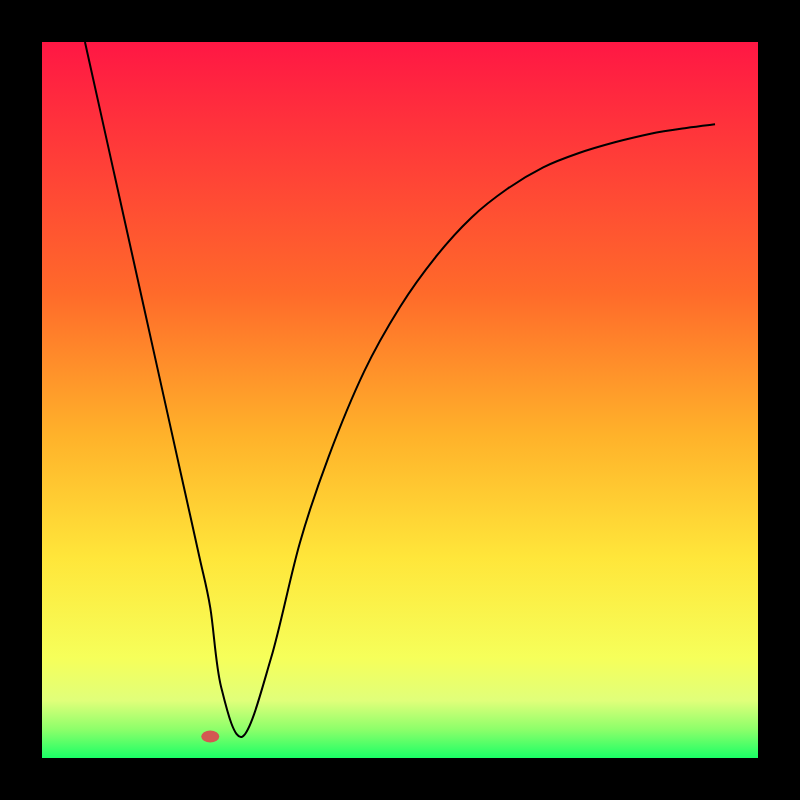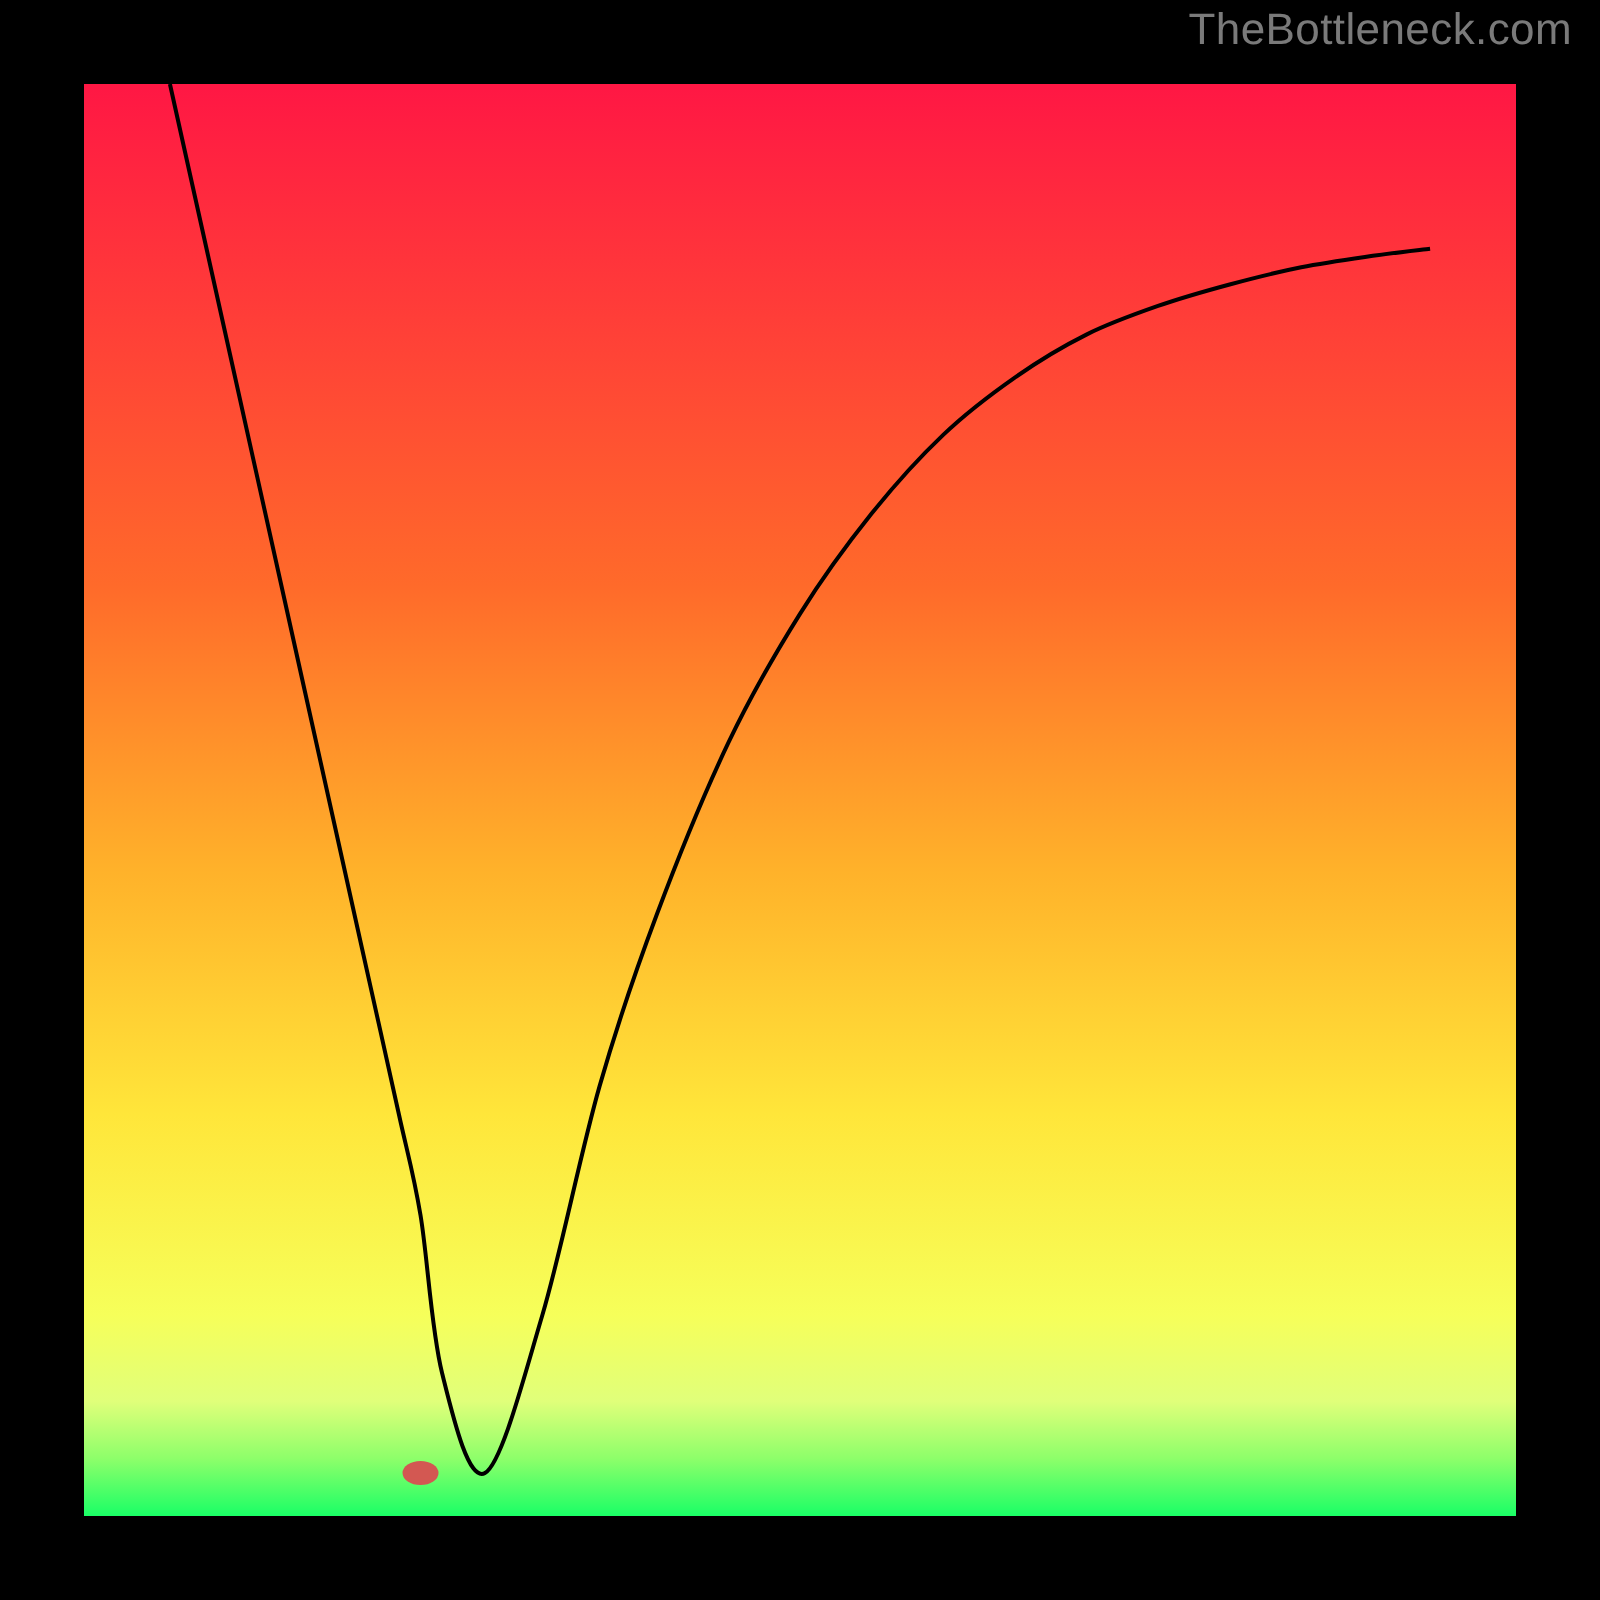--- a/index.html
+++ b/index.html
@@ -50,14 +50,13 @@
 
     <rect x="0" y="0" width="800" height="800" fill="#000000"></rect>
 
     <rect id="plotArea" fill="url(#bgGrad)" x="42" y="42" width="716" height="716"></rect>
 
     <path id="curvePath" fill="none" stroke="#000000" stroke-width="2" d="M 84.96000000000001 42 C 89.73333333333335 63.480000000000004, 104.05333333333334 127.92000000000002, 113.60000000000001 170.88000000000002 C 123.14666666666668 213.84000000000003, 132.69333333333336 256.8, 142.24 299.76 C 151.78666666666666 342.71999999999997, 163.72 396.4200000000001, 170.88 428.64000000000004 C 178.04 460.86, 180.42666666666668 471.6, 185.20000000000002 493.08 C 189.97333333333336 514.56, 195.34333333333336 538.4266666666666, 199.52 557.52 C 203.69666666666666 576.6133333333333, 206.68 586.16, 210.26 607.64 C 213.83999999999997 629.12, 215.63 664.92, 221 686.4 C 226.37 707.88, 234.1266666666667 741.2933333333333, 242.48000000000002 736.52 C 250.83333333333334 731.7466666666667, 261.5733333333333 689.98, 271.12 657.76 C 280.6666666666667 625.54, 290.2133333333333 576.6133333333333, 299.76 543.2 C 309.3066666666667 509.78666666666675, 317.66 485.9200000000001, 328.40000000000003 457.28000000000003 C 339.14000000000004 428.64, 352.26666666666665 396.41999999999996, 364.2 371.35999999999996 C 376.1333333333333 346.29999999999995, 388.06666666666666 326.0133333333333, 400 306.92 C 411.93333333333334 287.8266666666667, 423.8666666666667 271.71666666666675, 435.8 256.80000000000007 C 447.73333333333335 241.88333333333338, 459.66666666666663 228.75666666666666, 471.59999999999997 217.42 C 483.5333333333333 206.08333333333331, 495.4666666666667 197.1333333333333, 507.40000000000003 188.77999999999997 C 519.3333333333334 180.42666666666665, 531.2666666666668 173.26666666666668, 543.2 167.3 C 555.1333333333333 161.33333333333334, 567.0666666666666 157.1566666666667, 579 152.98000000000002 C 590.9333333333334 148.80333333333334, 602.8666666666668 145.46200000000002, 614.8000000000001 142.24 C 626.7333333333333 139.018, 638.6666666666667 136.03466666666665, 650.6 133.648 C 662.5333333333333 131.26133333333334, 675.66 129.47133333333335, 686.4 127.92 C 697.14 126.36866666666667, 710.2666666666667 124.93666666666665, 715.04 124.33999999999999"></path>
 
     <ellipse id="markerDot" rx="9" ry="6" cx="210.26" cy="736.52" fill="#d35852"></ellipse>
   </svg>
 
-  <div class="watermark">TheBottleneck.com</div>
 </div>
 
 </body></html>

